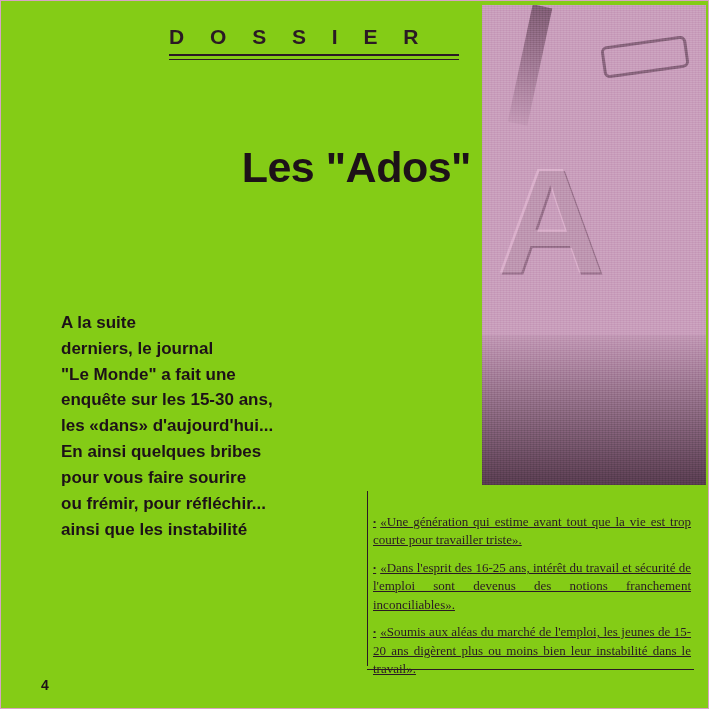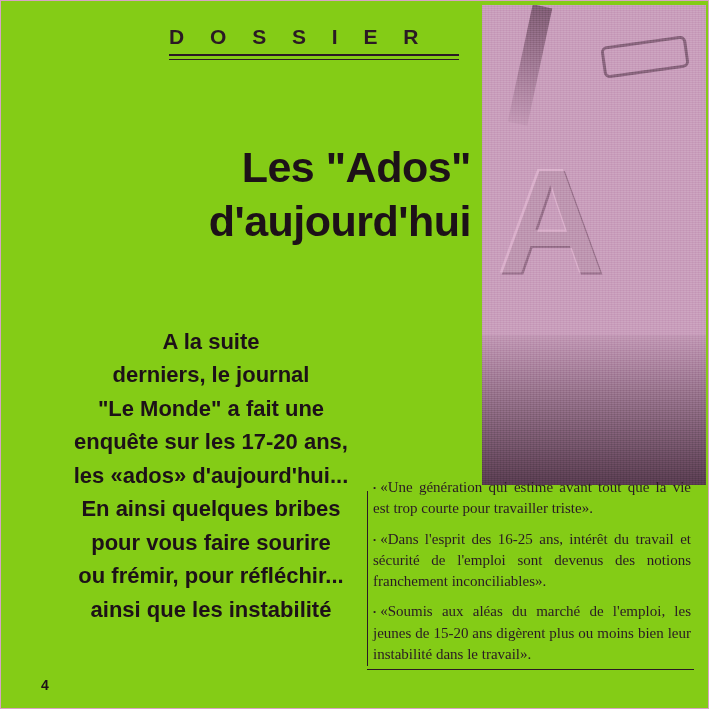--- a/index.html
+++ b/index.html
@@ -62,26 +62,26 @@
     line-height: 1.25;
     letter-spacing: -0.5px;
   }
   .title .l1 { display: block; }
   .title .l2 { display: block; }
 
   
   .lead {
     position: absolute;
     left: 60px;
-    top: 324px;
+    top: 309px;
     width: 300px;
-    text-align: center;
-    font-family: "Liberation Sans", sans-serif;
-    font-weight: bold;
-    font-size: 22px;
+    text-align: left;
+    font-family: "Liberation Sans", sans-serif;
+    font-weight: bold;
+    font-size: 17px;
     line-height: 1.52;
     color: #1d1118;
   }
   .lead span { display: block; }
 
   
   .photo {
     position: absolute;
     left: 481px;
     top: 4px;
@@ -147,27 +147,28 @@
     width: 20px;
     height: 120px;
     background: linear-gradient(180deg, rgba(70,40,60,0.55), rgba(70,40,60,0.05));
     transform: rotate(12deg);
   }
 
   
   .quotes {
     position: absolute;
     left: 372px;
-    top: 476px;
+    top: 512px;
     width: 318px;
     font-family: "Liberation Serif", serif;
-    font-size: 15px;
+    font-size: 13px;
     line-height: 1.42;
     color: #2a1a24;
     text-align: justify;
+    text-decoration: underline;
   }
   .quotes p {
     margin: 0 0 9px 0;
     text-indent: 0;
   }
   .quotes p::before {
     content: "\2022";
     margin-right: 4px;
     font-size: 9px;
     vertical-align: 1px;
@@ -209,29 +210,28 @@
 <div class="page">
 
   <div class="dossier-wrap">
     <div class="dossier">D O S S I E R</div>
     <div class="dossier-rule"></div>
     <div class="dossier-rule2"></div>
   </div>
 
   <div class="title">
     <span class="l1">Les "Ados"</span>
-    <span class="l2">d'aujourd'hui</span>
   </div>
 
   <div class="lead">
     <span>A la suite</span>
     <span>derniers, le journal</span>
     <span>"Le Monde" a fait une</span>
-    <span>enquête sur les 17-20 ans,</span>
-    <span>les «ados» d'aujourd'hui...</span>
+    <span>enquête sur les 15-30 ans,</span>
+    <span>les «dans» d'aujourd'hui...</span>
     <span>En ainsi quelques bribes</span>
     <span>pour vous faire sourire</span>
     <span>ou frémir, pour réfléchir...</span>
     <span>ainsi que les instabilité</span>
   </div>
 
   <div class="photo">
     <div class="photo-inner"></div>
     <div class="photo-strap"></div>
     <div class="photo-glasses"></div>

